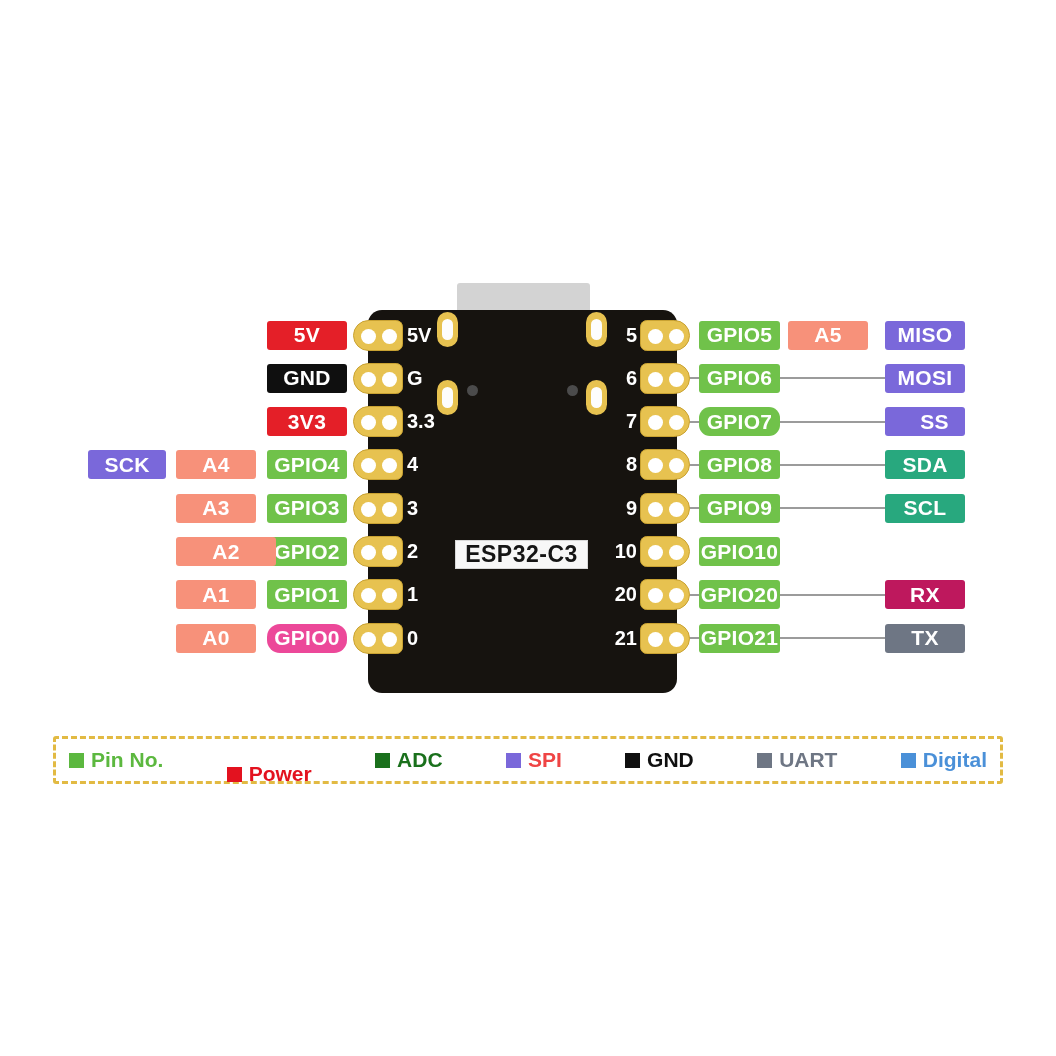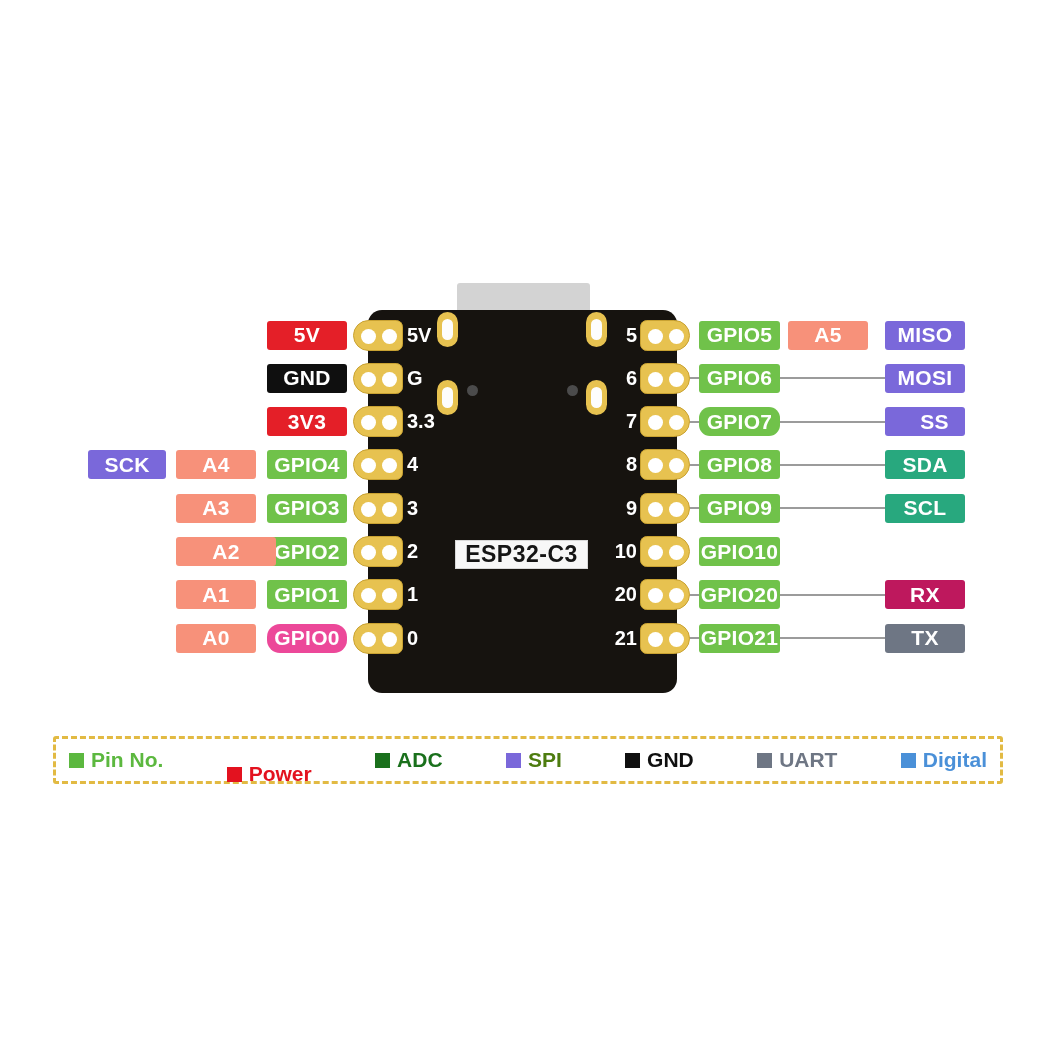--- a/index.html
+++ b/index.html
@@ -193,21 +193,21 @@
         <div class="legend-label">Pin No.</div>
       </div>
       <div class="legend-item" style="color: rgb(227, 18, 31); margin-top: 28px;">
         <div class="legend-swatch" style="background: rgb(227, 18, 31);"></div>
         <div class="legend-label">Power</div>
       </div>
       <div class="legend-item" style="color: rgb(26, 112, 28);">
         <div class="legend-swatch" style="background: rgb(26, 112, 28);"></div>
         <div class="legend-label">ADC</div>
       </div>
-      <div class="legend-item" style="color: #4d7c0f;">
+      <div class="legend-item" style="color: #ef4444;">
         <div class="legend-swatch" style="background: rgb(122, 104, 218);"></div>
         <div class="legend-label">SPI</div>
       </div>
       <div class="legend-item" style="color: rgb(15, 15, 15);">
         <div class="legend-swatch" style="background: rgb(15, 15, 15);"></div>
         <div class="legend-label">GND</div>
       </div>
       <div class="legend-item" style="color: rgb(110, 118, 132);">
         <div class="legend-swatch" style="background: rgb(110, 118, 132);"></div>
         <div class="legend-label">UART</div>

